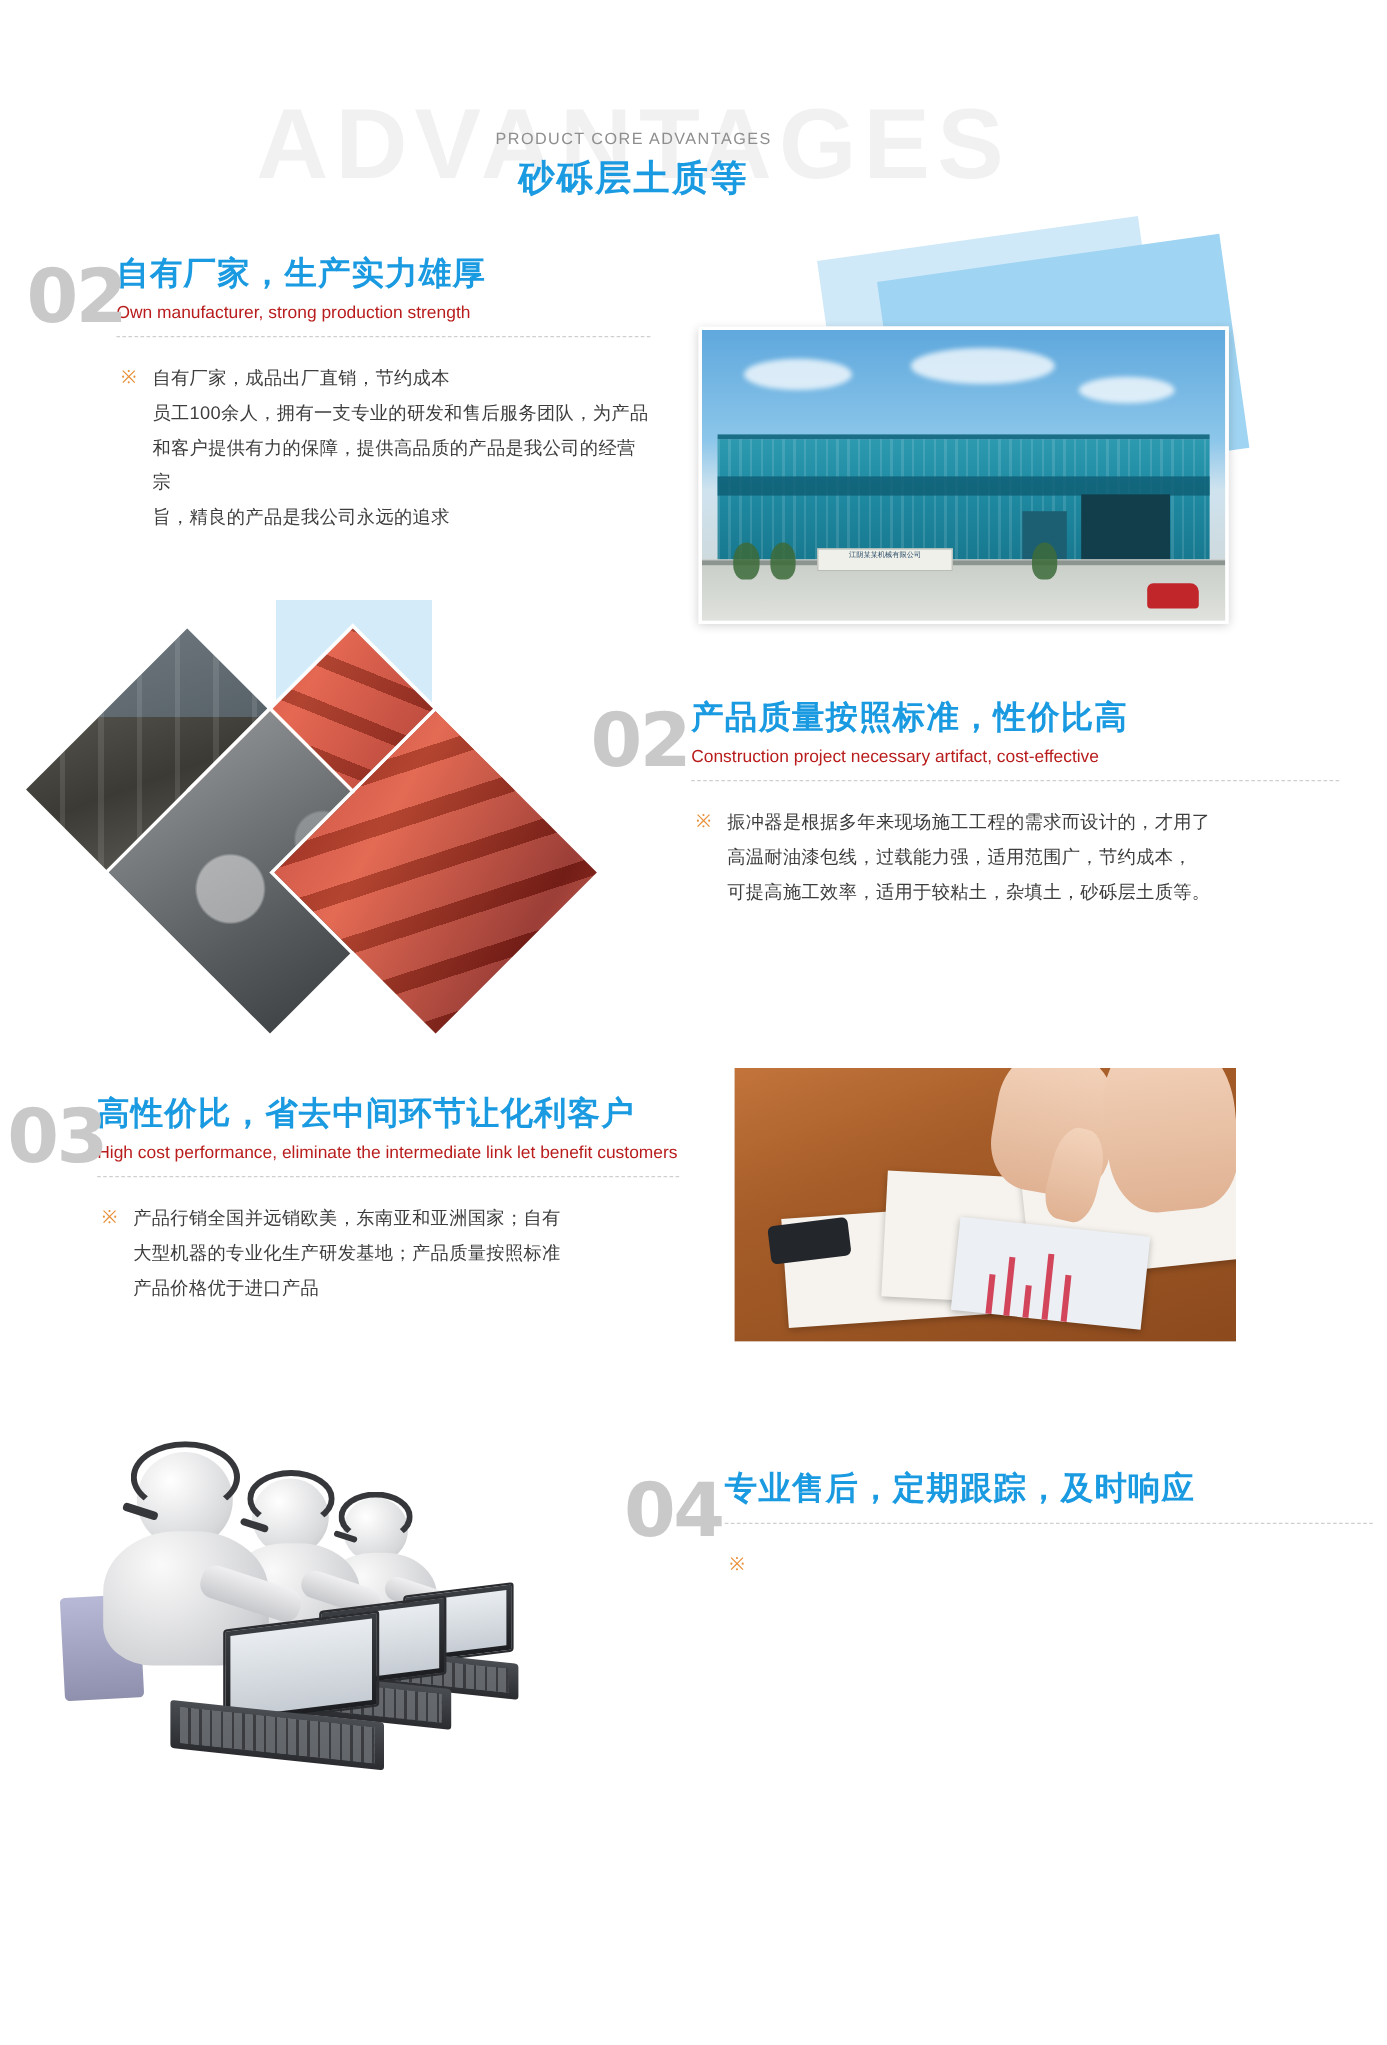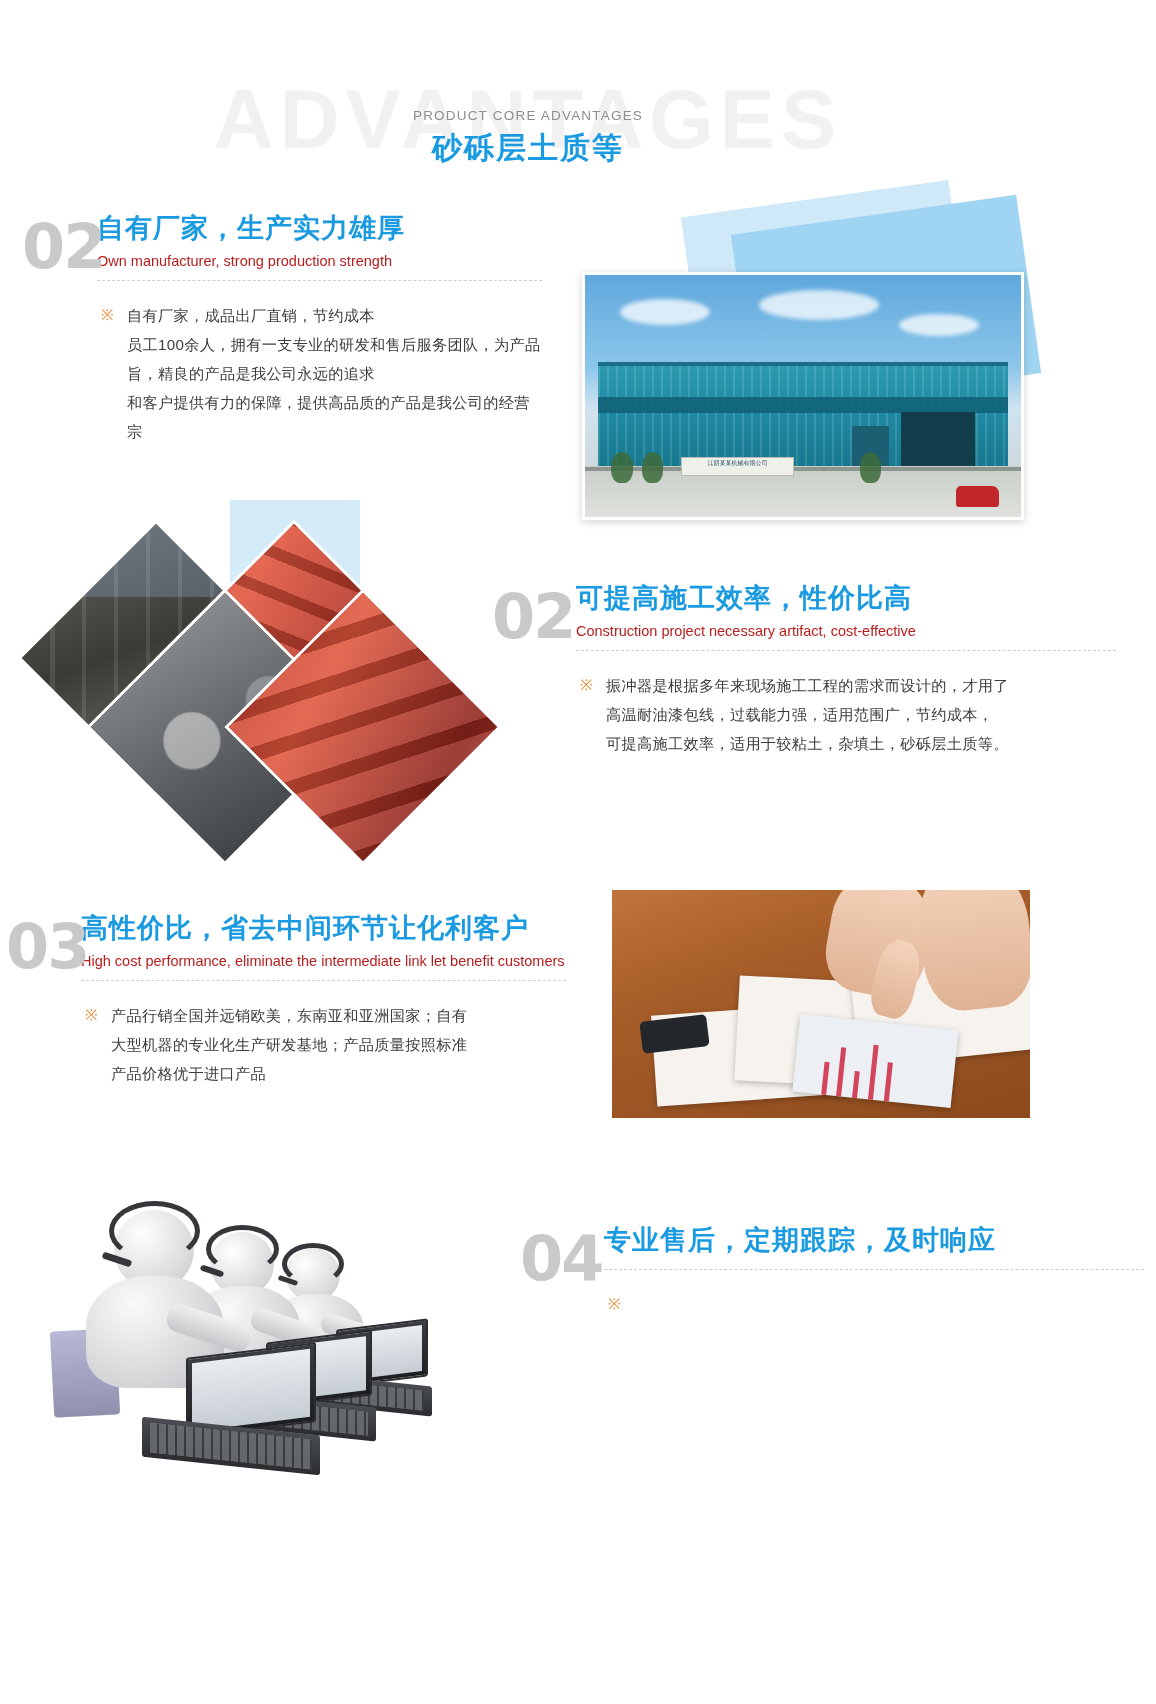--- a/index.html
+++ b/index.html
@@ -381,22 +381,22 @@
     <div class="num" style="left:0; top:6px;">02</div>
     <div style="margin-left:75px;">
       <div class="title-cn">自有厂家，生产实力雄厚</div>
       <div class="title-en">Own manufacturer, strong production strength</div>
       <div class="divider"></div>
       <div class="body-row">
         <div class="star">※</div>
         <div class="body-text">
           <p>自有厂家，成品出厂直销，节约成本</p>
           <p>员工100余人，拥有一支专业的研发和售后服务团队，为产品</p>
+          <p>和客户提供有力的保障，提供高品质的产品是我公司的经营宗</p>
           <p>旨，精良的产品是我公司永远的追求</p>
-          <p>和客户提供有力的保障，提供高品质的产品是我公司的经营宗</p>
         </div>
       </div>
     </div>
   </div>
 
   <div class="sq" style="left:690px; top:198px; width:270px; height:150px; background:#cfe9f8;"></div>
   <div class="sq" style="left:742px; top:214px; width:288px; height:180px; background:#9fd4f2;"></div>
 
   <div class="photo" style="left:582px; top:272px; width:442px; height:248px; border:3px solid #fff; box-shadow:0 2px 8px rgba(0,0,0,.18);">
     <div class="factory">
@@ -432,21 +432,21 @@
       <div class="dia-inner ind-b"></div>
     </div>
     <div class="dia" style="left:247px; top:139px;">
       <div class="dia-inner ind-d"></div>
     </div>
   </div>
 
   <div class="block" style="left:492px; top:580px; width:640px;">
     <div class="num" style="left:0; top:6px;">02</div>
     <div style="margin-left:84px;">
-      <div class="title-cn">可提高施工效率，性价比高</div>
+      <div class="title-cn">产品质量按照标准，性价比高</div>
       <div class="title-en">Construction project necessary artifact, cost-effective</div>
       <div class="divider" style="width:540px;"></div>
       <div class="body-row">
         <div class="star">※</div>
         <div class="body-text">
           <p>振冲器是根据多年来现场施工工程的需求而设计的，才用了</p>
           <p>高温耐油漆包线，过载能力强，适用范围广，节约成本，</p>
           <p>可提高施工效率，适用于较粘土，杂填土，砂砾层土质等。</p>
         </div>
       </div>

